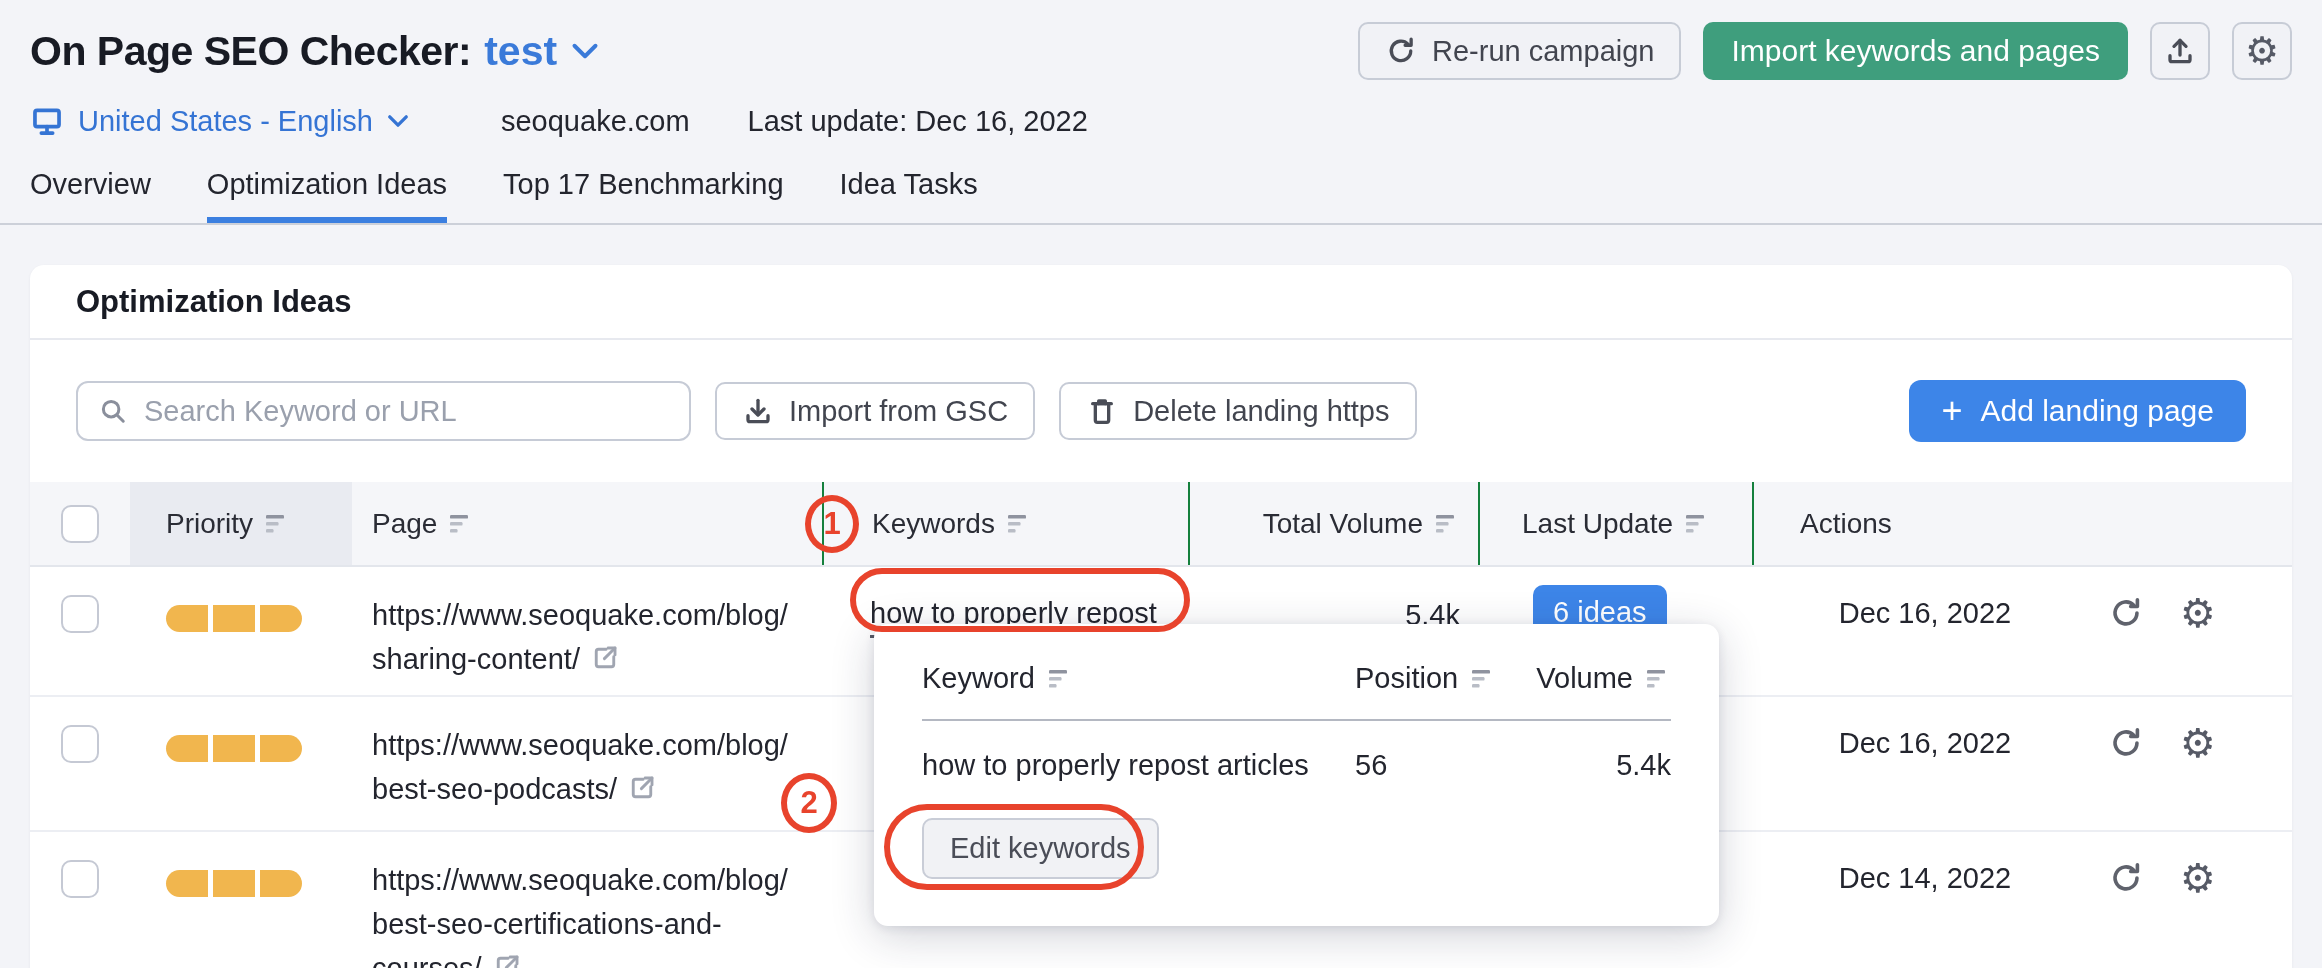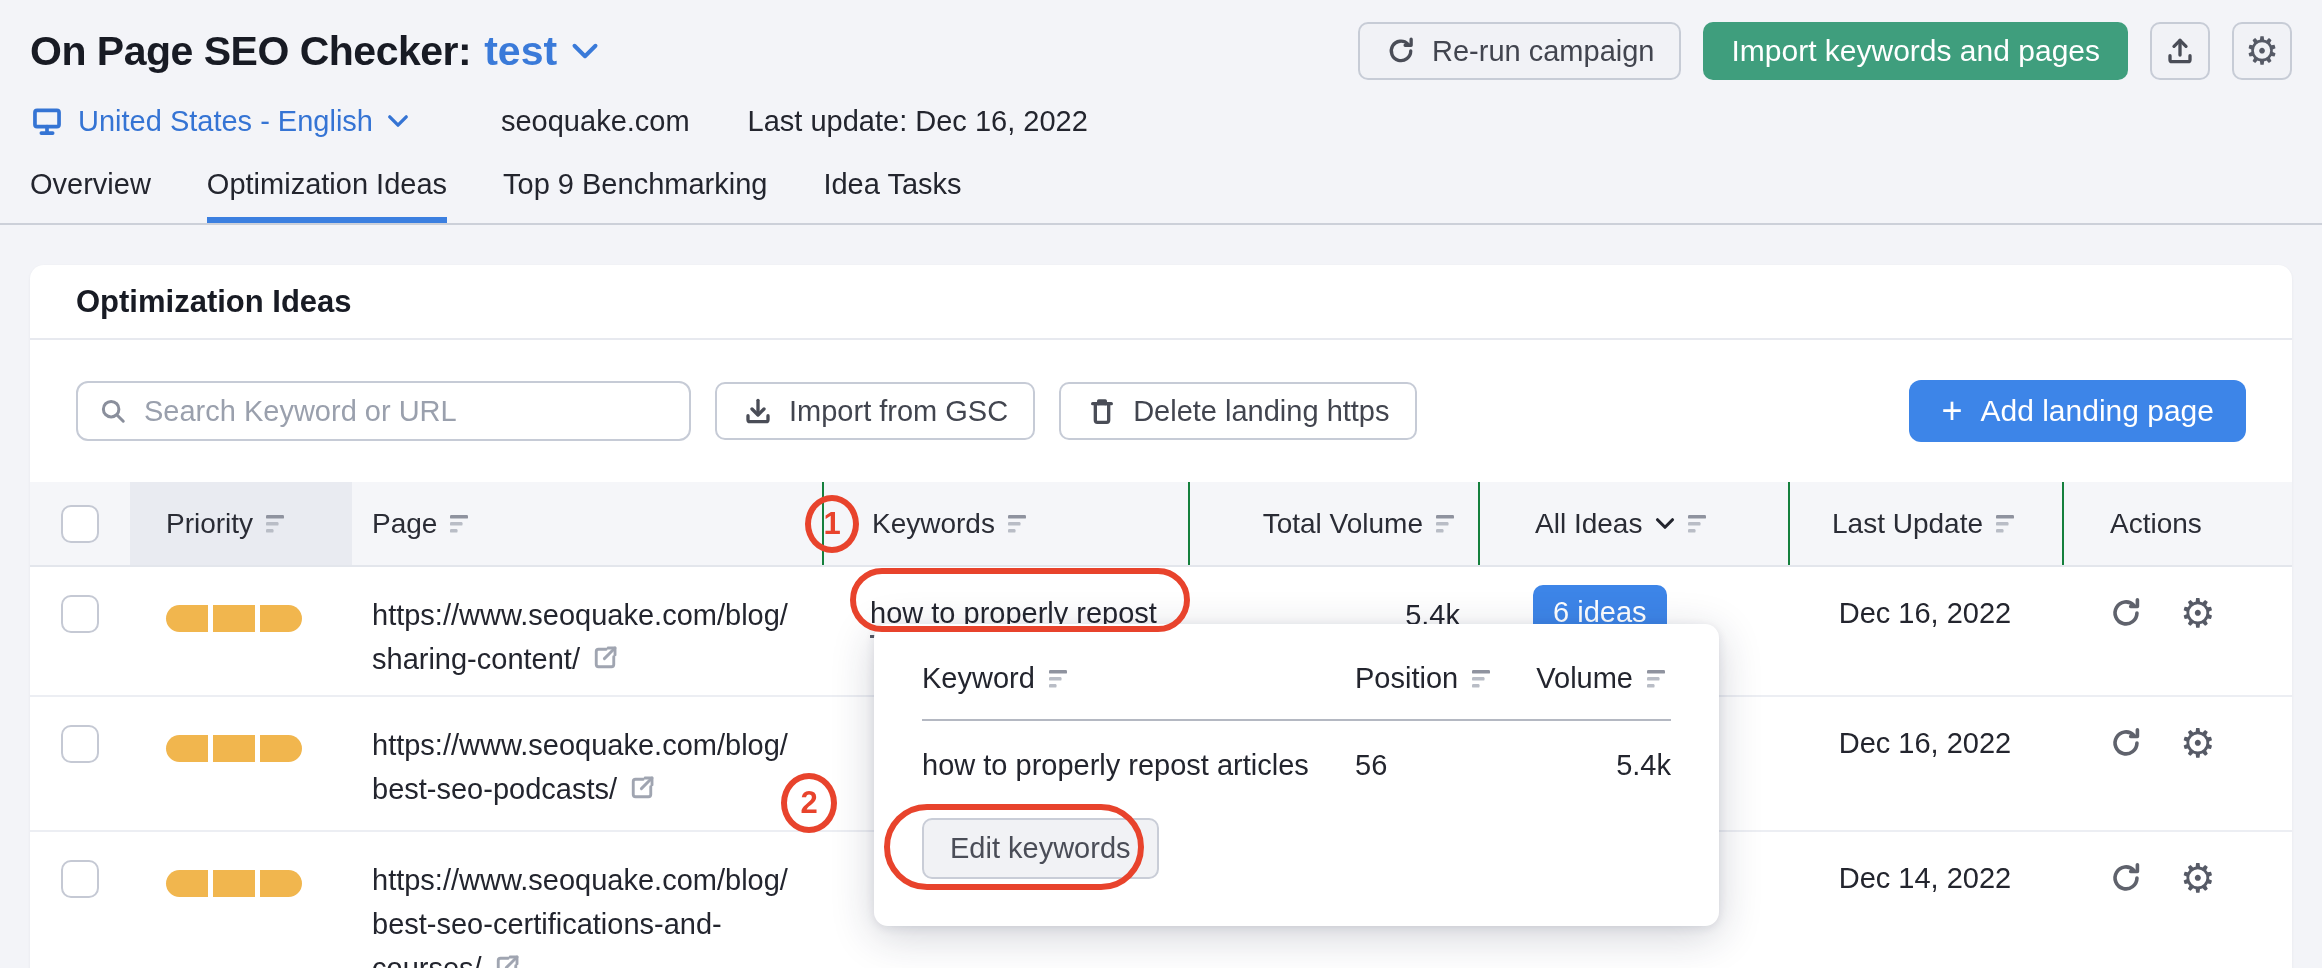--- a/index.html
+++ b/index.html
@@ -174,21 +174,21 @@
           </svg>
       </span>
     </span>
     <span class="domain">seoquake.com</span>
     <span class="last-update">Last update: Dec 16, 2022</span>
   </div>
 
   <div class="tabs">
     <div class="tab">Overview</div>
     <div class="tab active">Optimization Ideas</div>
-    <div class="tab">Top 9 Benchmarking</div>
+    <div class="tab">Top 17 Benchmarking</div>
     <div class="tab">Idea Tasks</div>
   </div>
 </div>
 <div class="page-divider"></div>
 
 <div class="card">
   <div class="card-header">Optimization Ideas</div>
 
   <div class="toolbar">
     <div class="search-box">
@@ -255,35 +255,20 @@
       <span class="icon sort-icon">
         <svg width="24" height="22" viewBox="0 0 24 22">
             <rect x="0" y="2" width="18" height="3.6" rx="1.2" fill="#8f939f"></rect>
             <rect x="0" y="9" width="12.5" height="3.6" rx="1.2" fill="#b9bdc6"></rect>
             <rect x="0" y="16" width="7.5" height="3.6" rx="1.2" fill="#b9bdc6"></rect>
           </svg>
       </span>
     </div>
     <div class="th c-volume sep">
       <span>Total Volume</span>
-      <span class="icon sort-icon">
-        <svg width="24" height="22" viewBox="0 0 24 22">
-            <rect x="0" y="2" width="18" height="3.6" rx="1.2" fill="#8f939f"></rect>
-            <rect x="0" y="9" width="12.5" height="3.6" rx="1.2" fill="#b9bdc6"></rect>
-            <rect x="0" y="16" width="7.5" height="3.6" rx="1.2" fill="#b9bdc6"></rect>
-          </svg>
-      </span>
-    </div>
-    <div class="th c-ideas sep">
-      <span>All Ideas</span>
-      <span class="icon">
-        <svg width="20" height="13" viewBox="0 0 24 14" fill="none" stroke="#23252e" stroke-width="3.8" stroke-linecap="round" stroke-linejoin="round">
-            <path d="m3 2.5 9 9 9-9"></path>
-          </svg>
-      </span>
       <span class="icon sort-icon">
         <svg width="24" height="22" viewBox="0 0 24 22">
             <rect x="0" y="2" width="18" height="3.6" rx="1.2" fill="#8f939f"></rect>
             <rect x="0" y="9" width="12.5" height="3.6" rx="1.2" fill="#b9bdc6"></rect>
             <rect x="0" y="16" width="7.5" height="3.6" rx="1.2" fill="#b9bdc6"></rect>
           </svg>
       </span>
     </div>
     <div class="th c-date sep">
       <span>Last Update</span>

